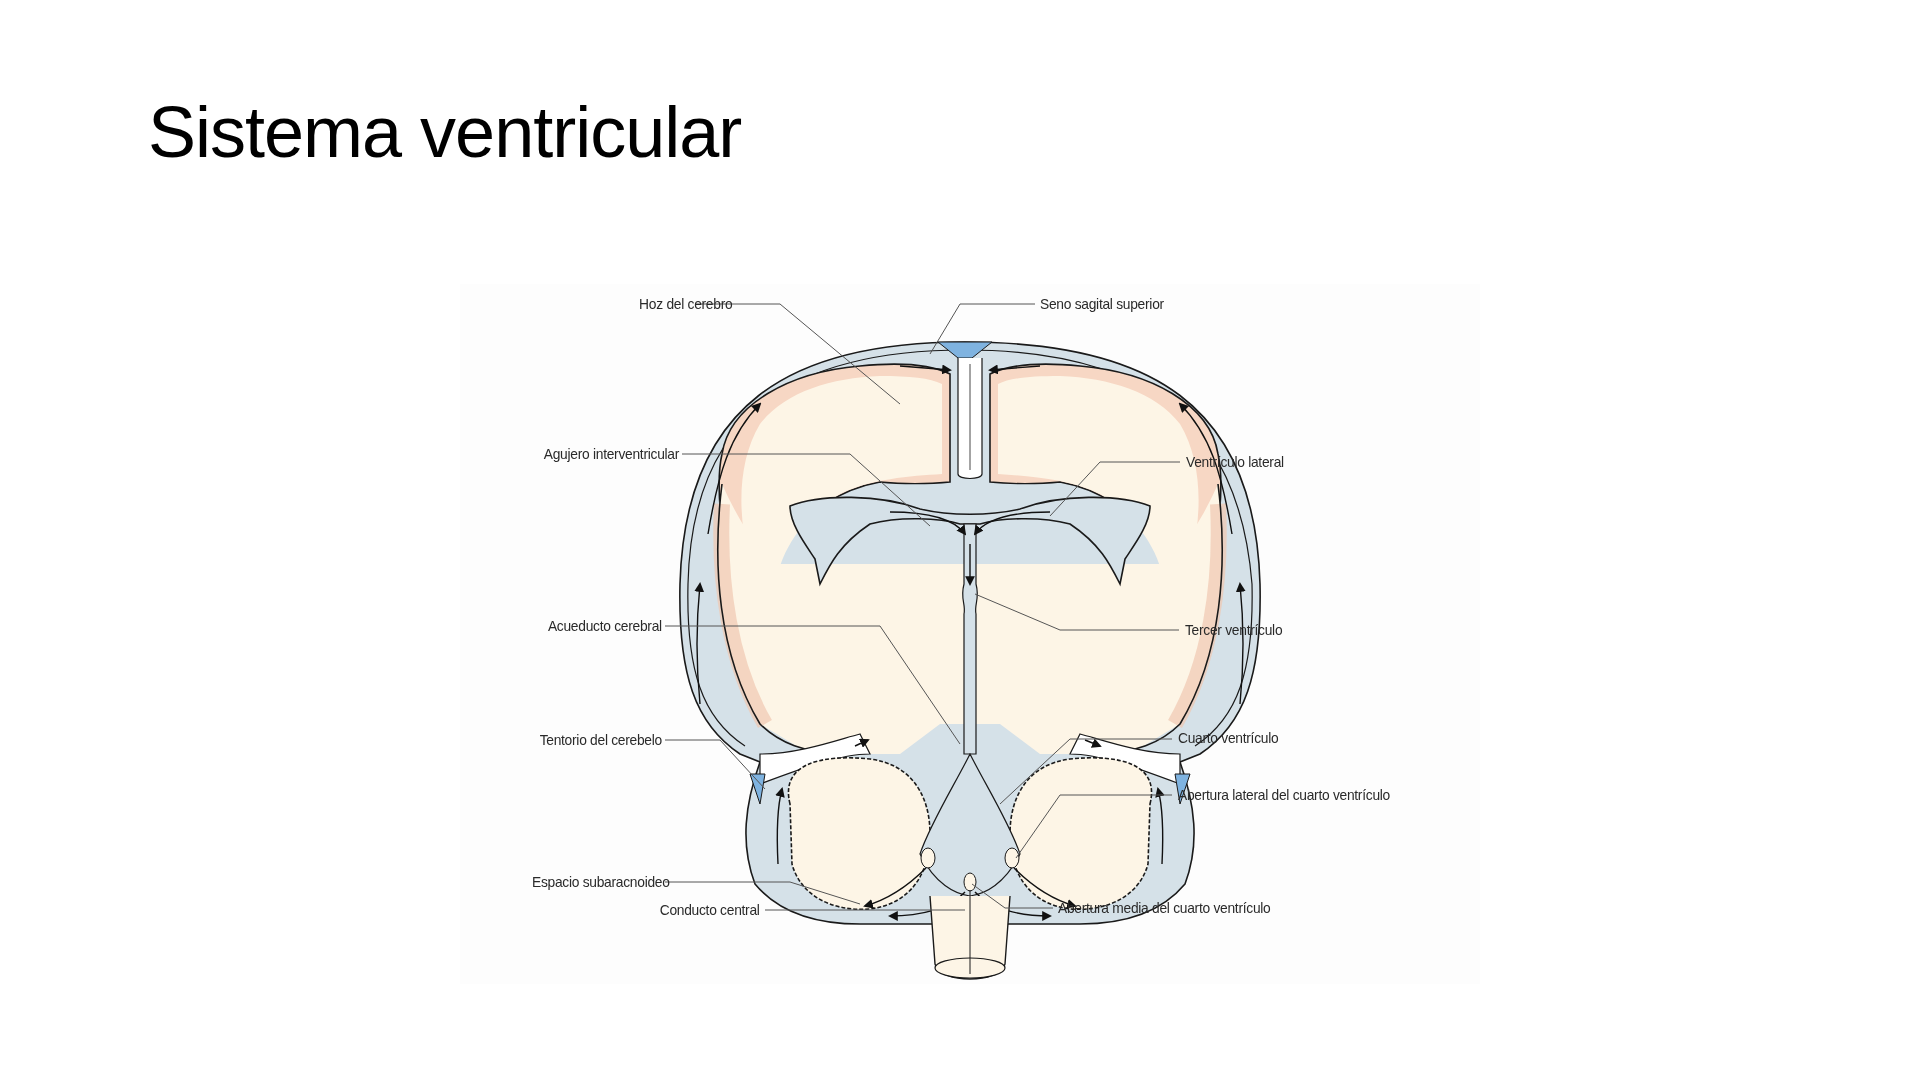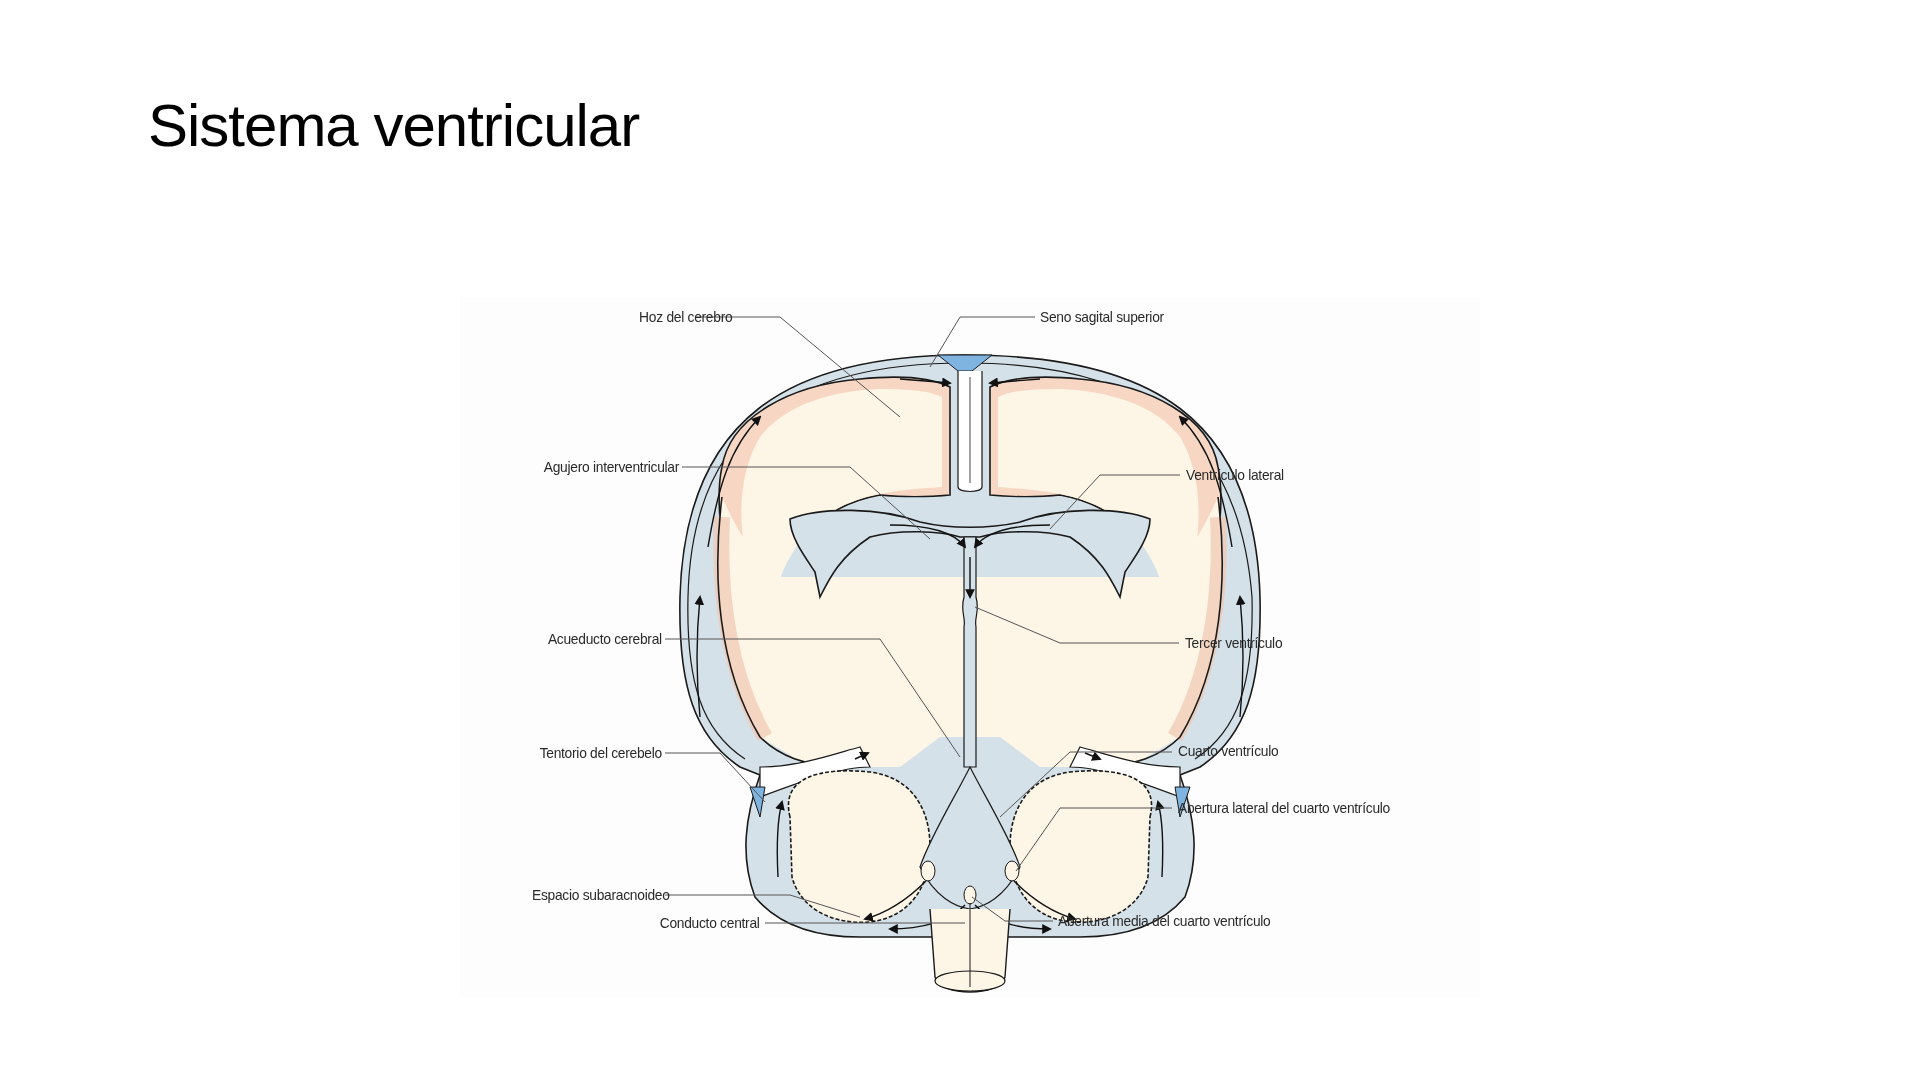--- a/index.html
+++ b/index.html
@@ -1,18 +1,18 @@
 <!DOCTYPE html>
 <html><head>
 <meta charset="utf-8">
 <style>
   html, body { margin:0; padding:0; background:#ffffff; }
   body { width:1920px; height:1080px; position:relative; overflow:hidden; font-family:"Liberation Sans", sans-serif; }
-  .slide-title { position:absolute; left:148px; top:96px; font-size:60px; line-height:1; color:#000; font-weight:400; letter-spacing:-1px; }
-  .figure { position:absolute; left:460px; top:297px; width:1020px; height:700px; background:#fdfdfd; }
+  .slide-title { position:absolute; left:148px; top:96px; font-size:72px; line-height:1; color:#000; font-weight:400; letter-spacing:-1px; }
+  .figure { position:absolute; left:460px; top:284px; width:1020px; height:700px; background:#fdfdfd; }
   .figure svg { position:absolute; left:0; top:0; }
   .label { position:absolute; font-size:15px; color:#2a2a2a; white-space:nowrap; letter-spacing:-0.3px; transform:scaleX(0.92); transform-origin:left center; }
   .label.right-align { transform-origin:right center; text-align:right; }
 </style>
 </head>
 <body>
 
 <div class="slide-title">Sistema ventricular</div>
 
 <div class="figure">

